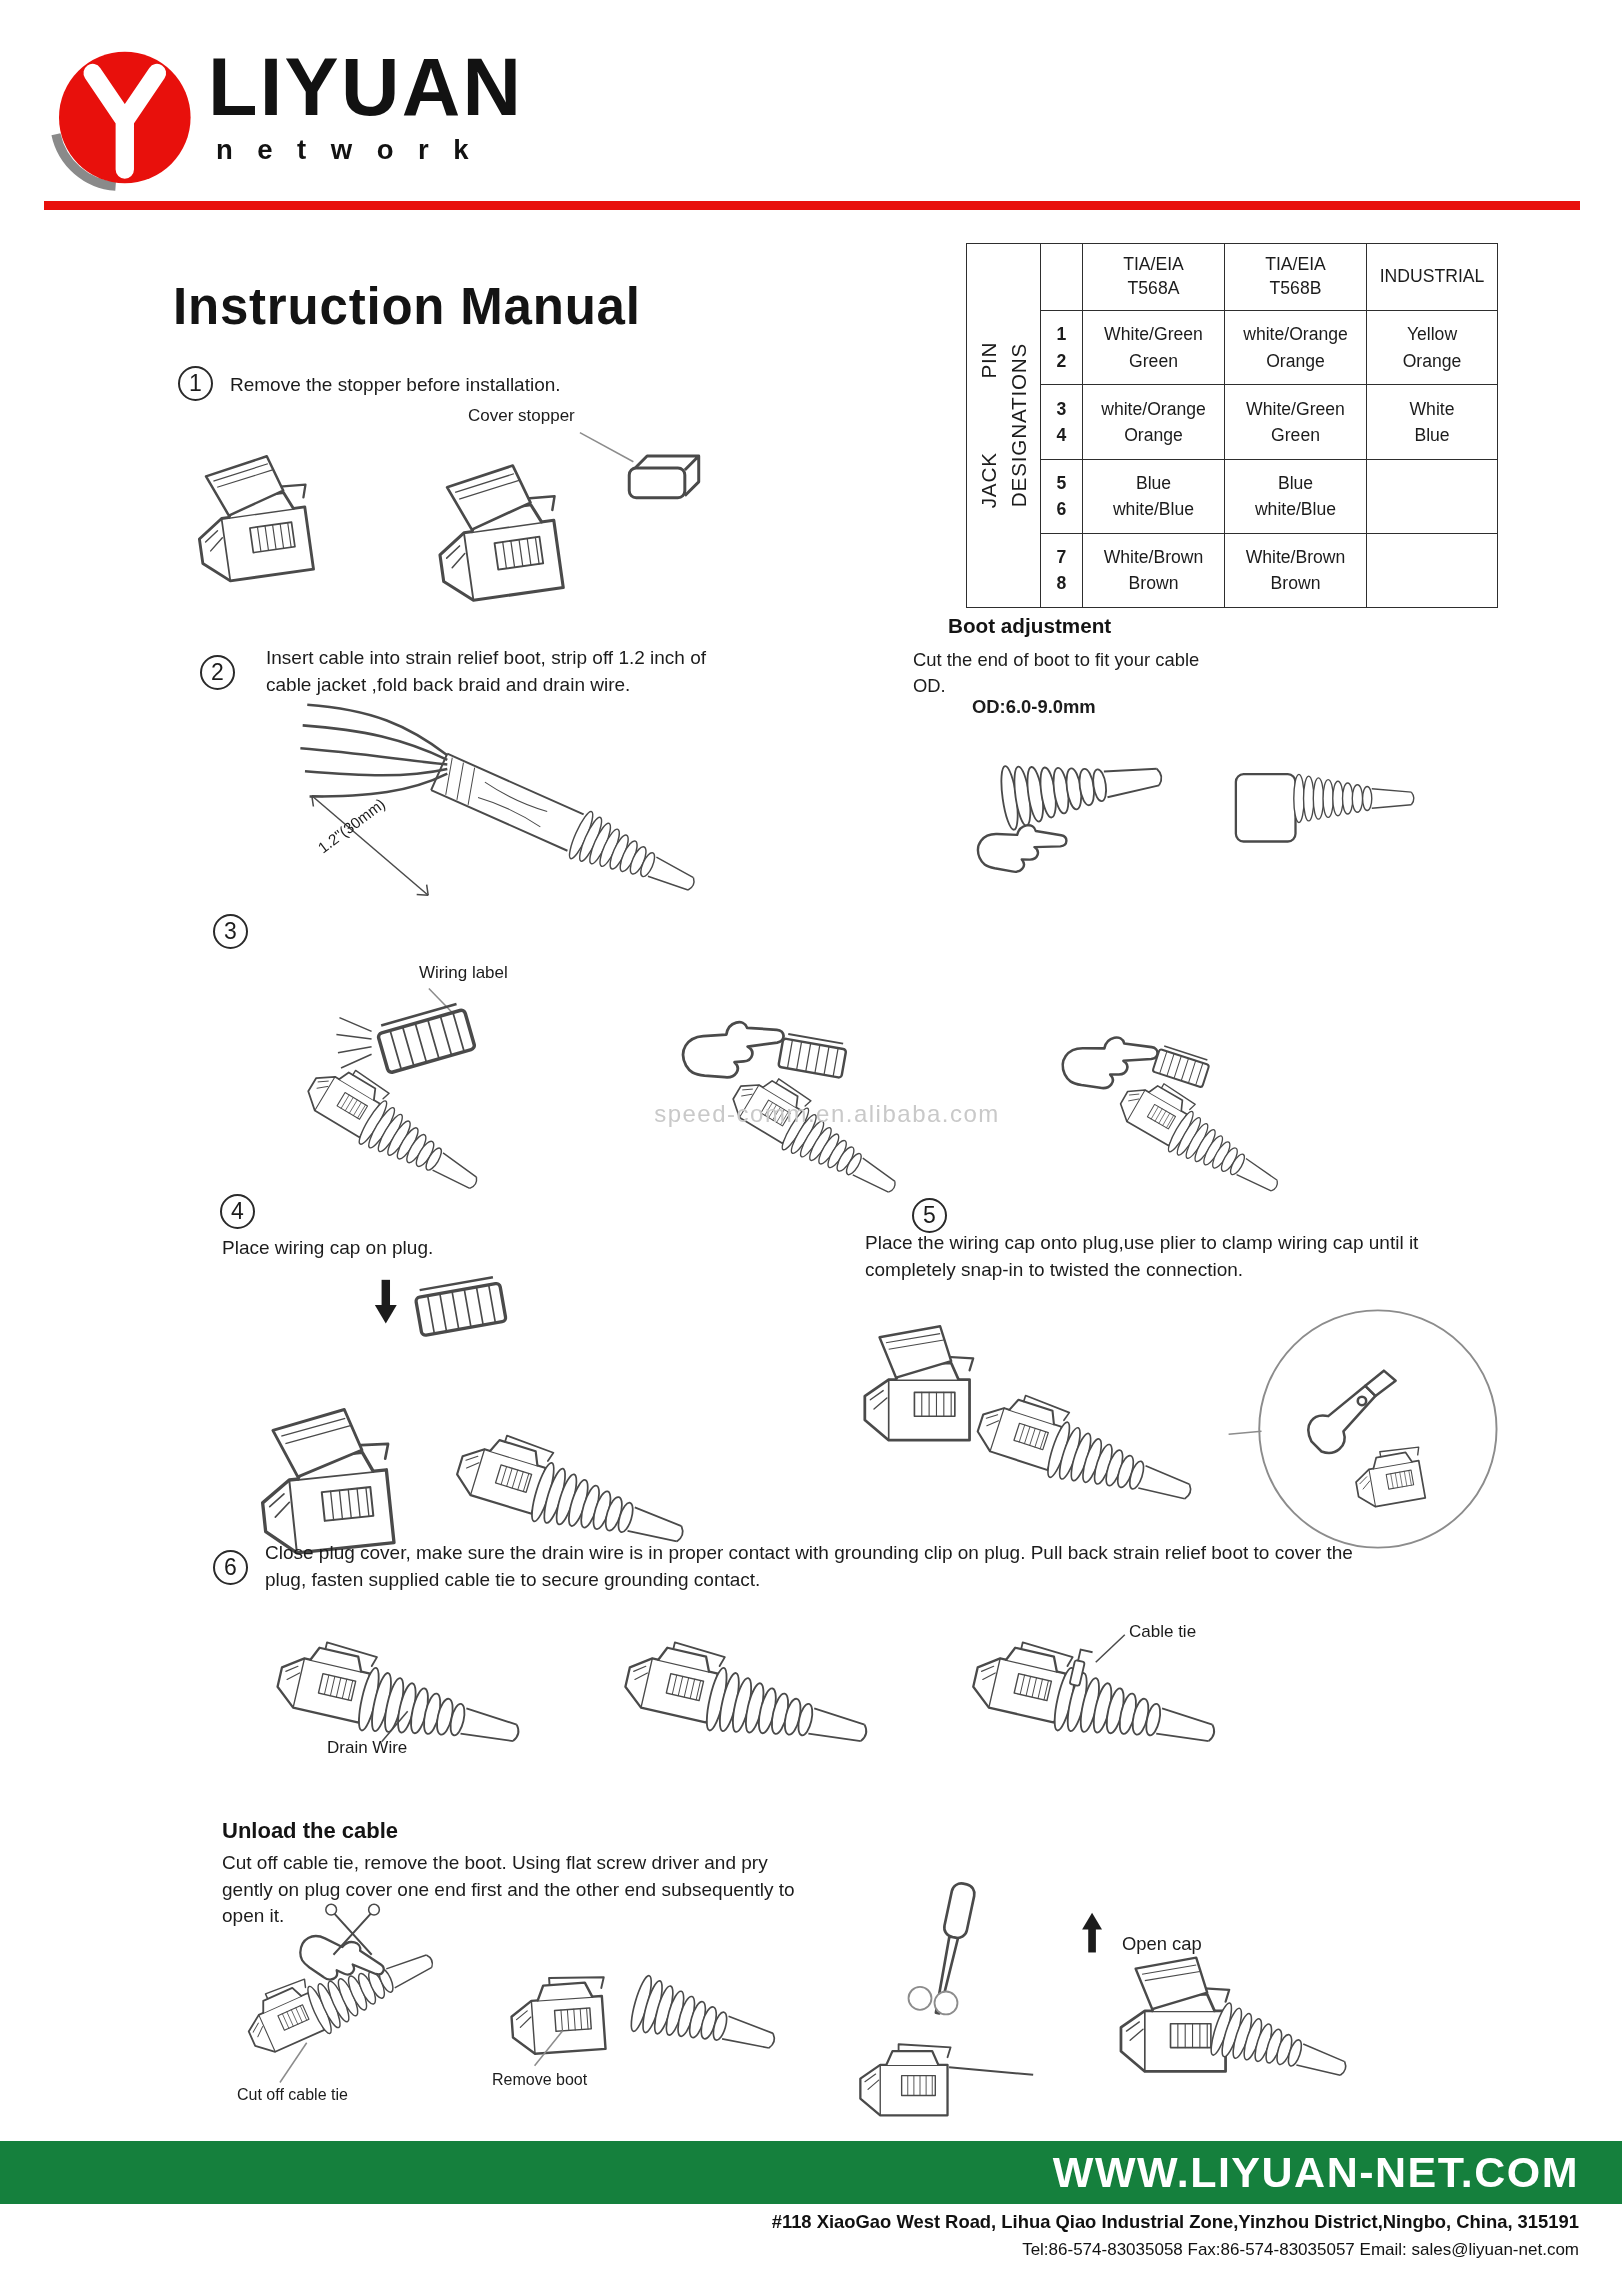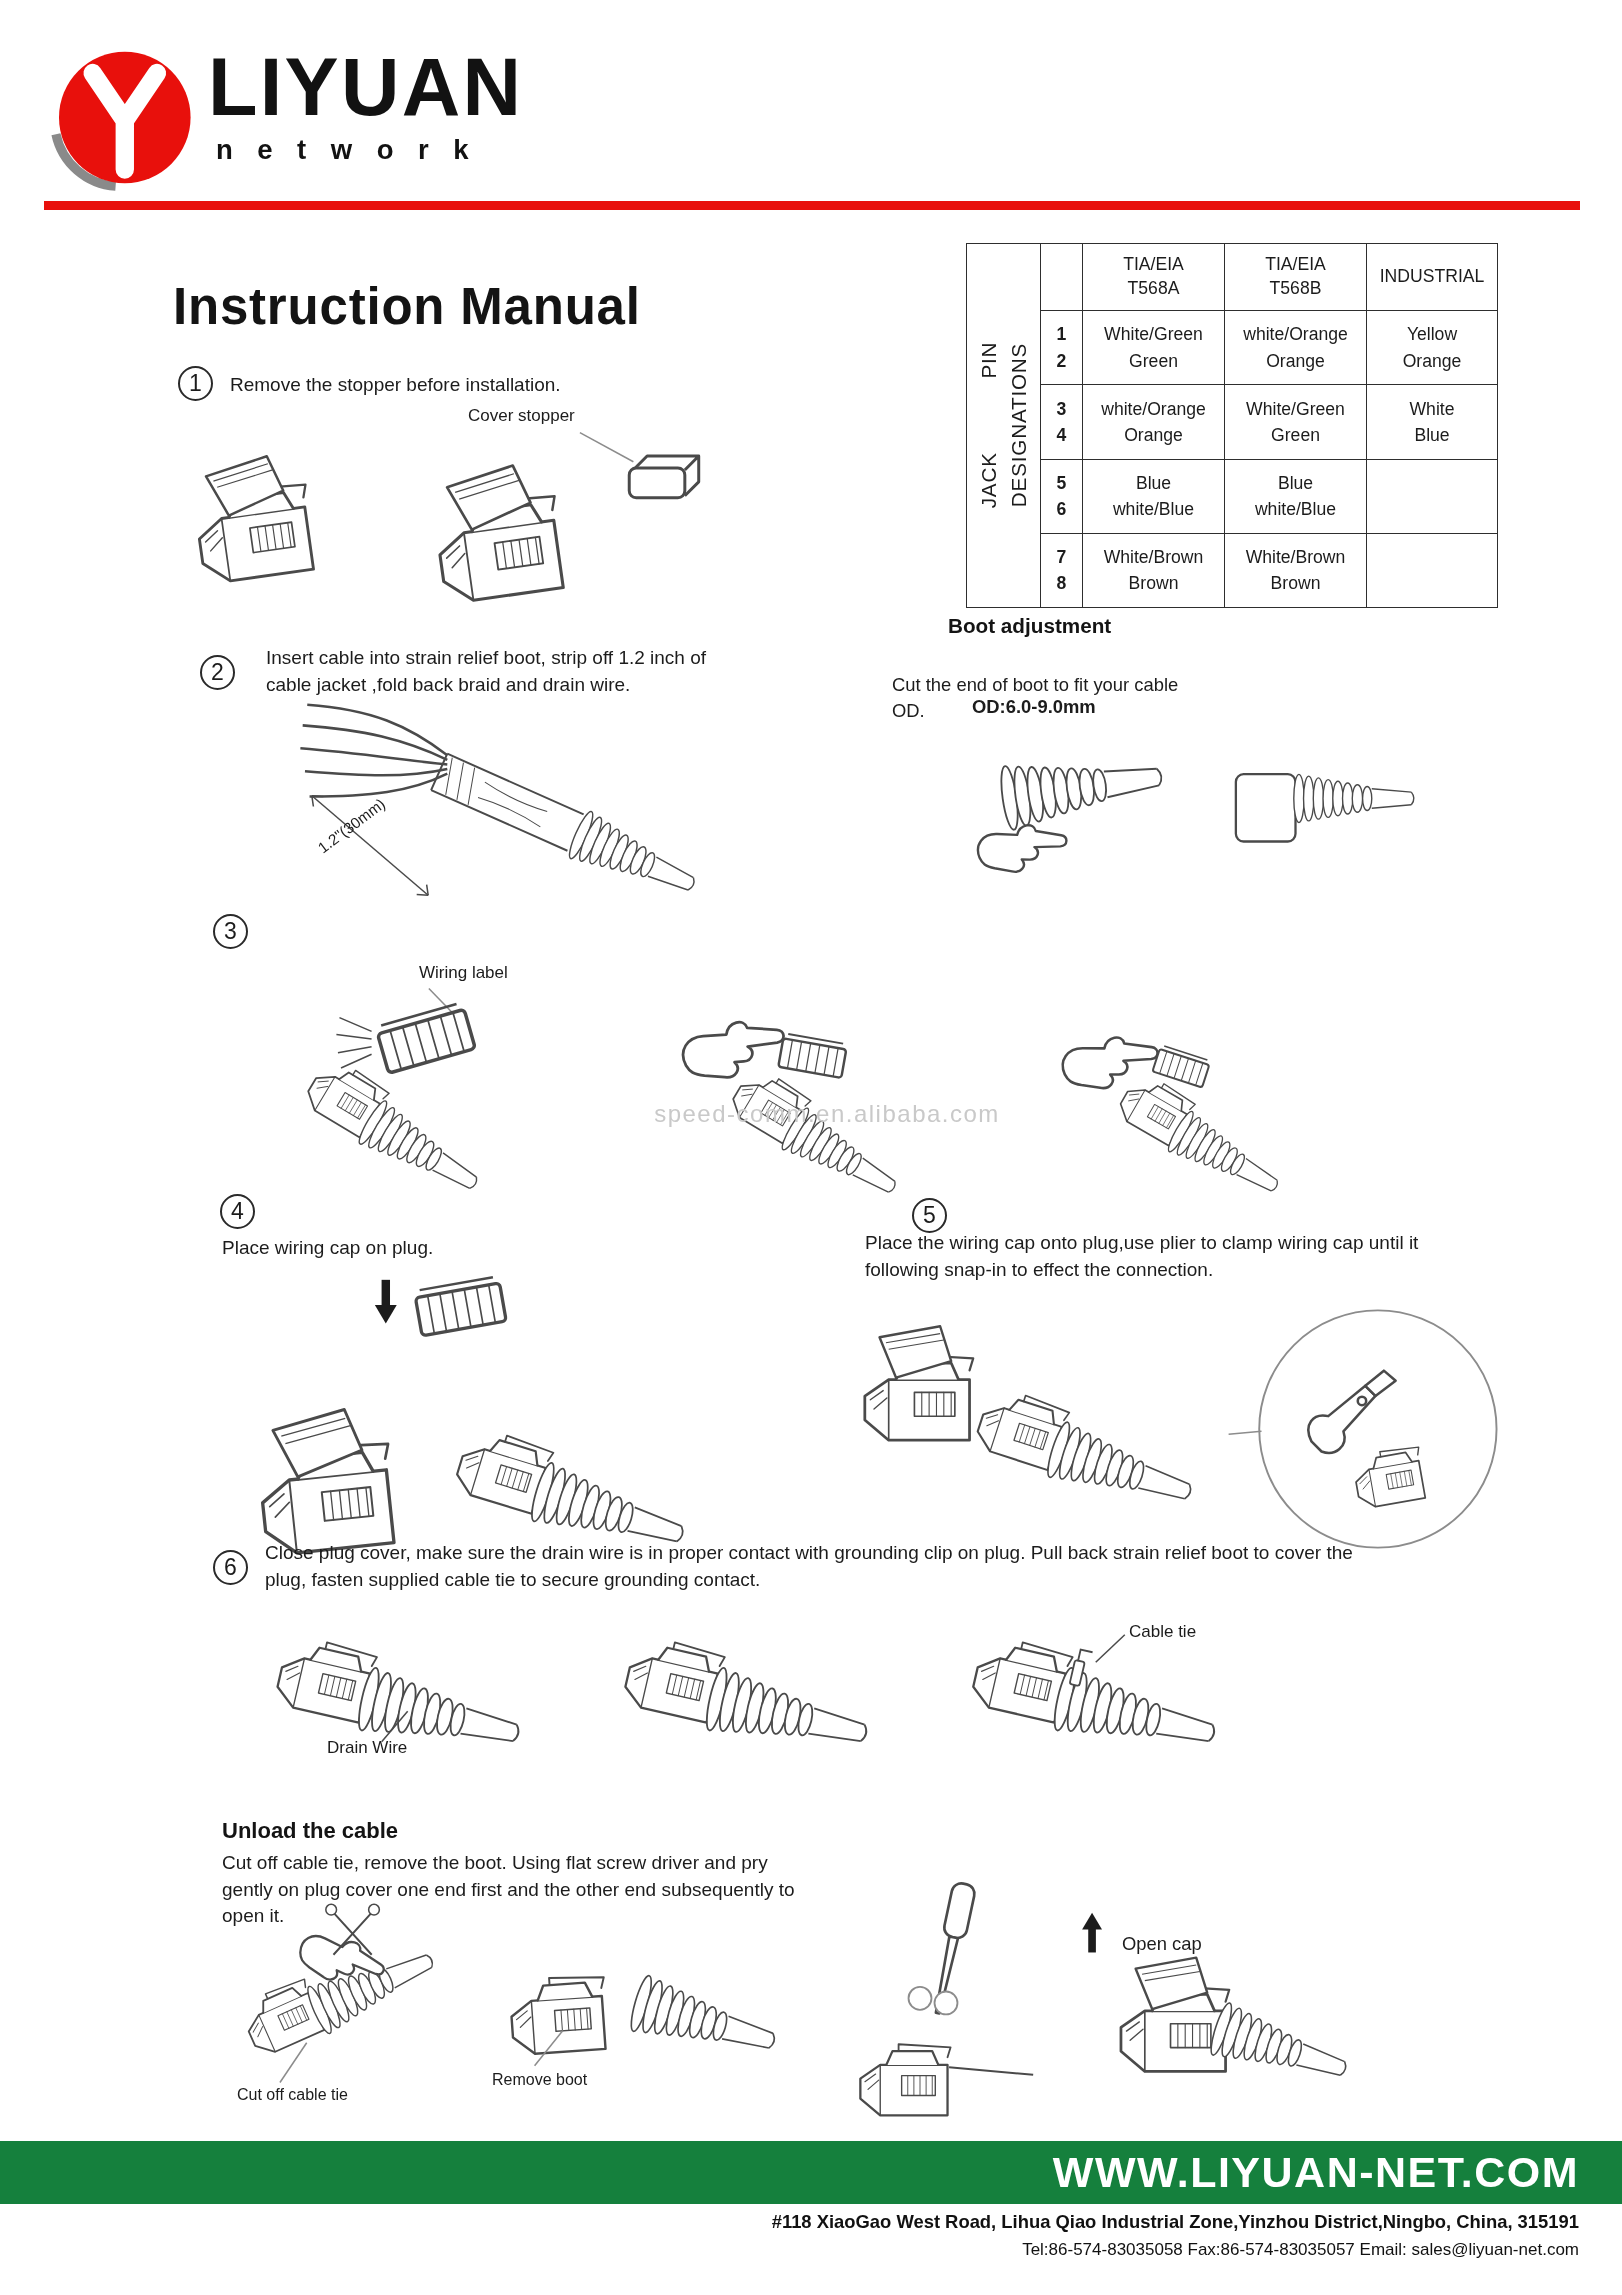--- a/index.html
+++ b/index.html
@@ -210,21 +210,21 @@
       <use href="#boot" transform="translate(195,-26) scale(0.8)"></use>
     </g>
     <g stroke="#4a4a4a" stroke-width="2" fill="none">
       <path d="M48,150 L200,280"></path>
       <path d="M48,150 l15,1 M48,150 l2,14 M200,280 l-15,-1 M200,280 l-2,-14"></path>
     </g>
   </svg>
   <div class="dim">1.2"(30mm)</div>
 
   <div class="sec-head" style="left:948px;top:614px;">Boot adjustment</div>
-  <div class="sec-text" style="left:892px;top:647px;width:298px;margin-top:25px;">Cut the end of boot to fit your cable OD.</div>
+  <div class="sec-text" style="left:913px;top:647px;width:298px;">Cut the end of boot to fit your cable OD.</div>
   <div class="sec-bold" style="left:948px;top:696px;">OD:6.0-9.0mm</div>
   <svg class="illu" style="left:953px;top:719px;" width="474" height="180" viewBox="0 0 620 235">
     <use href="#boot" transform="translate(55,40) rotate(-8)"></use>
     <use href="#hand" transform="translate(25,138) scale(1.3) rotate(-6)"></use>
     <rect x="370" y="72" width="78" height="88" rx="10" fill="#fff" stroke="#4a4a4a" stroke-width="3"></rect>
     <use href="#boot" transform="translate(445,55) scale(0.75)"></use>
   </svg>
 
   <div class="step-circle" style="left:213px;top:914px;">3</div>
   <div class="ann" style="left:419px;top:963px;">Wiring label</div>
@@ -252,21 +252,21 @@
   <div class="step-text" style="left:222px;top:1235px;width:321px;">Place wiring cap on plug.</div>
   <svg class="illu" style="left:218px;top:1266px;" width="505" height="310" viewBox="0 0 660 405">
     <use href="#arrow" transform="translate(205,18) scale(1.1)"></use>
     <use href="#cap" transform="translate(252,28) scale(1.8) rotate(-10)"></use>
     <use href="#plug" transform="translate(45,238) scale(1.45) rotate(-6)"></use>
     <use href="#flap" transform="translate(45,238) scale(1.45) rotate(-6)"></use>
     <use href="#conn" transform="translate(330,202) scale(0.95) rotate(17)"></use>
   </svg>
 
   <div class="step-circle" style="left:912px;top:1198px;">5</div>
-  <div class="step-text" style="left:865px;top:1230px;width:566px;">Place the wiring cap onto plug,use plier to clamp wiring cap until it following snap-in to effect the connection.</div>
+  <div class="step-text" style="left:865px;top:1230px;width:566px;">Place the wiring cap onto plug,use plier to clamp wiring cap until it completely snap-in to twisted the connection.</div>
   <svg class="illu" style="left:842px;top:1272px;" width="689" height="314" viewBox="0 0 900 410">
     <use href="#plug" transform="translate(25,102) scale(1.2)"></use>
     <use href="#flap" transform="translate(25,102) scale(1.2)"></use>
     <use href="#conn" transform="translate(195,142) scale(0.9) rotate(18)"></use>
     <path d="M505,212 L548,208" stroke="#8c8c8c" stroke-width="2"></path>
     <circle cx="700" cy="205" r="155" fill="none" stroke="#8c8c8c" stroke-width="2.5"></circle>
     <use href="#plier" transform="translate(600,120) scale(1.1)"></use>
     <use href="#plug" transform="translate(662,238) scale(0.75) rotate(-10)"></use>
   </svg>
 

